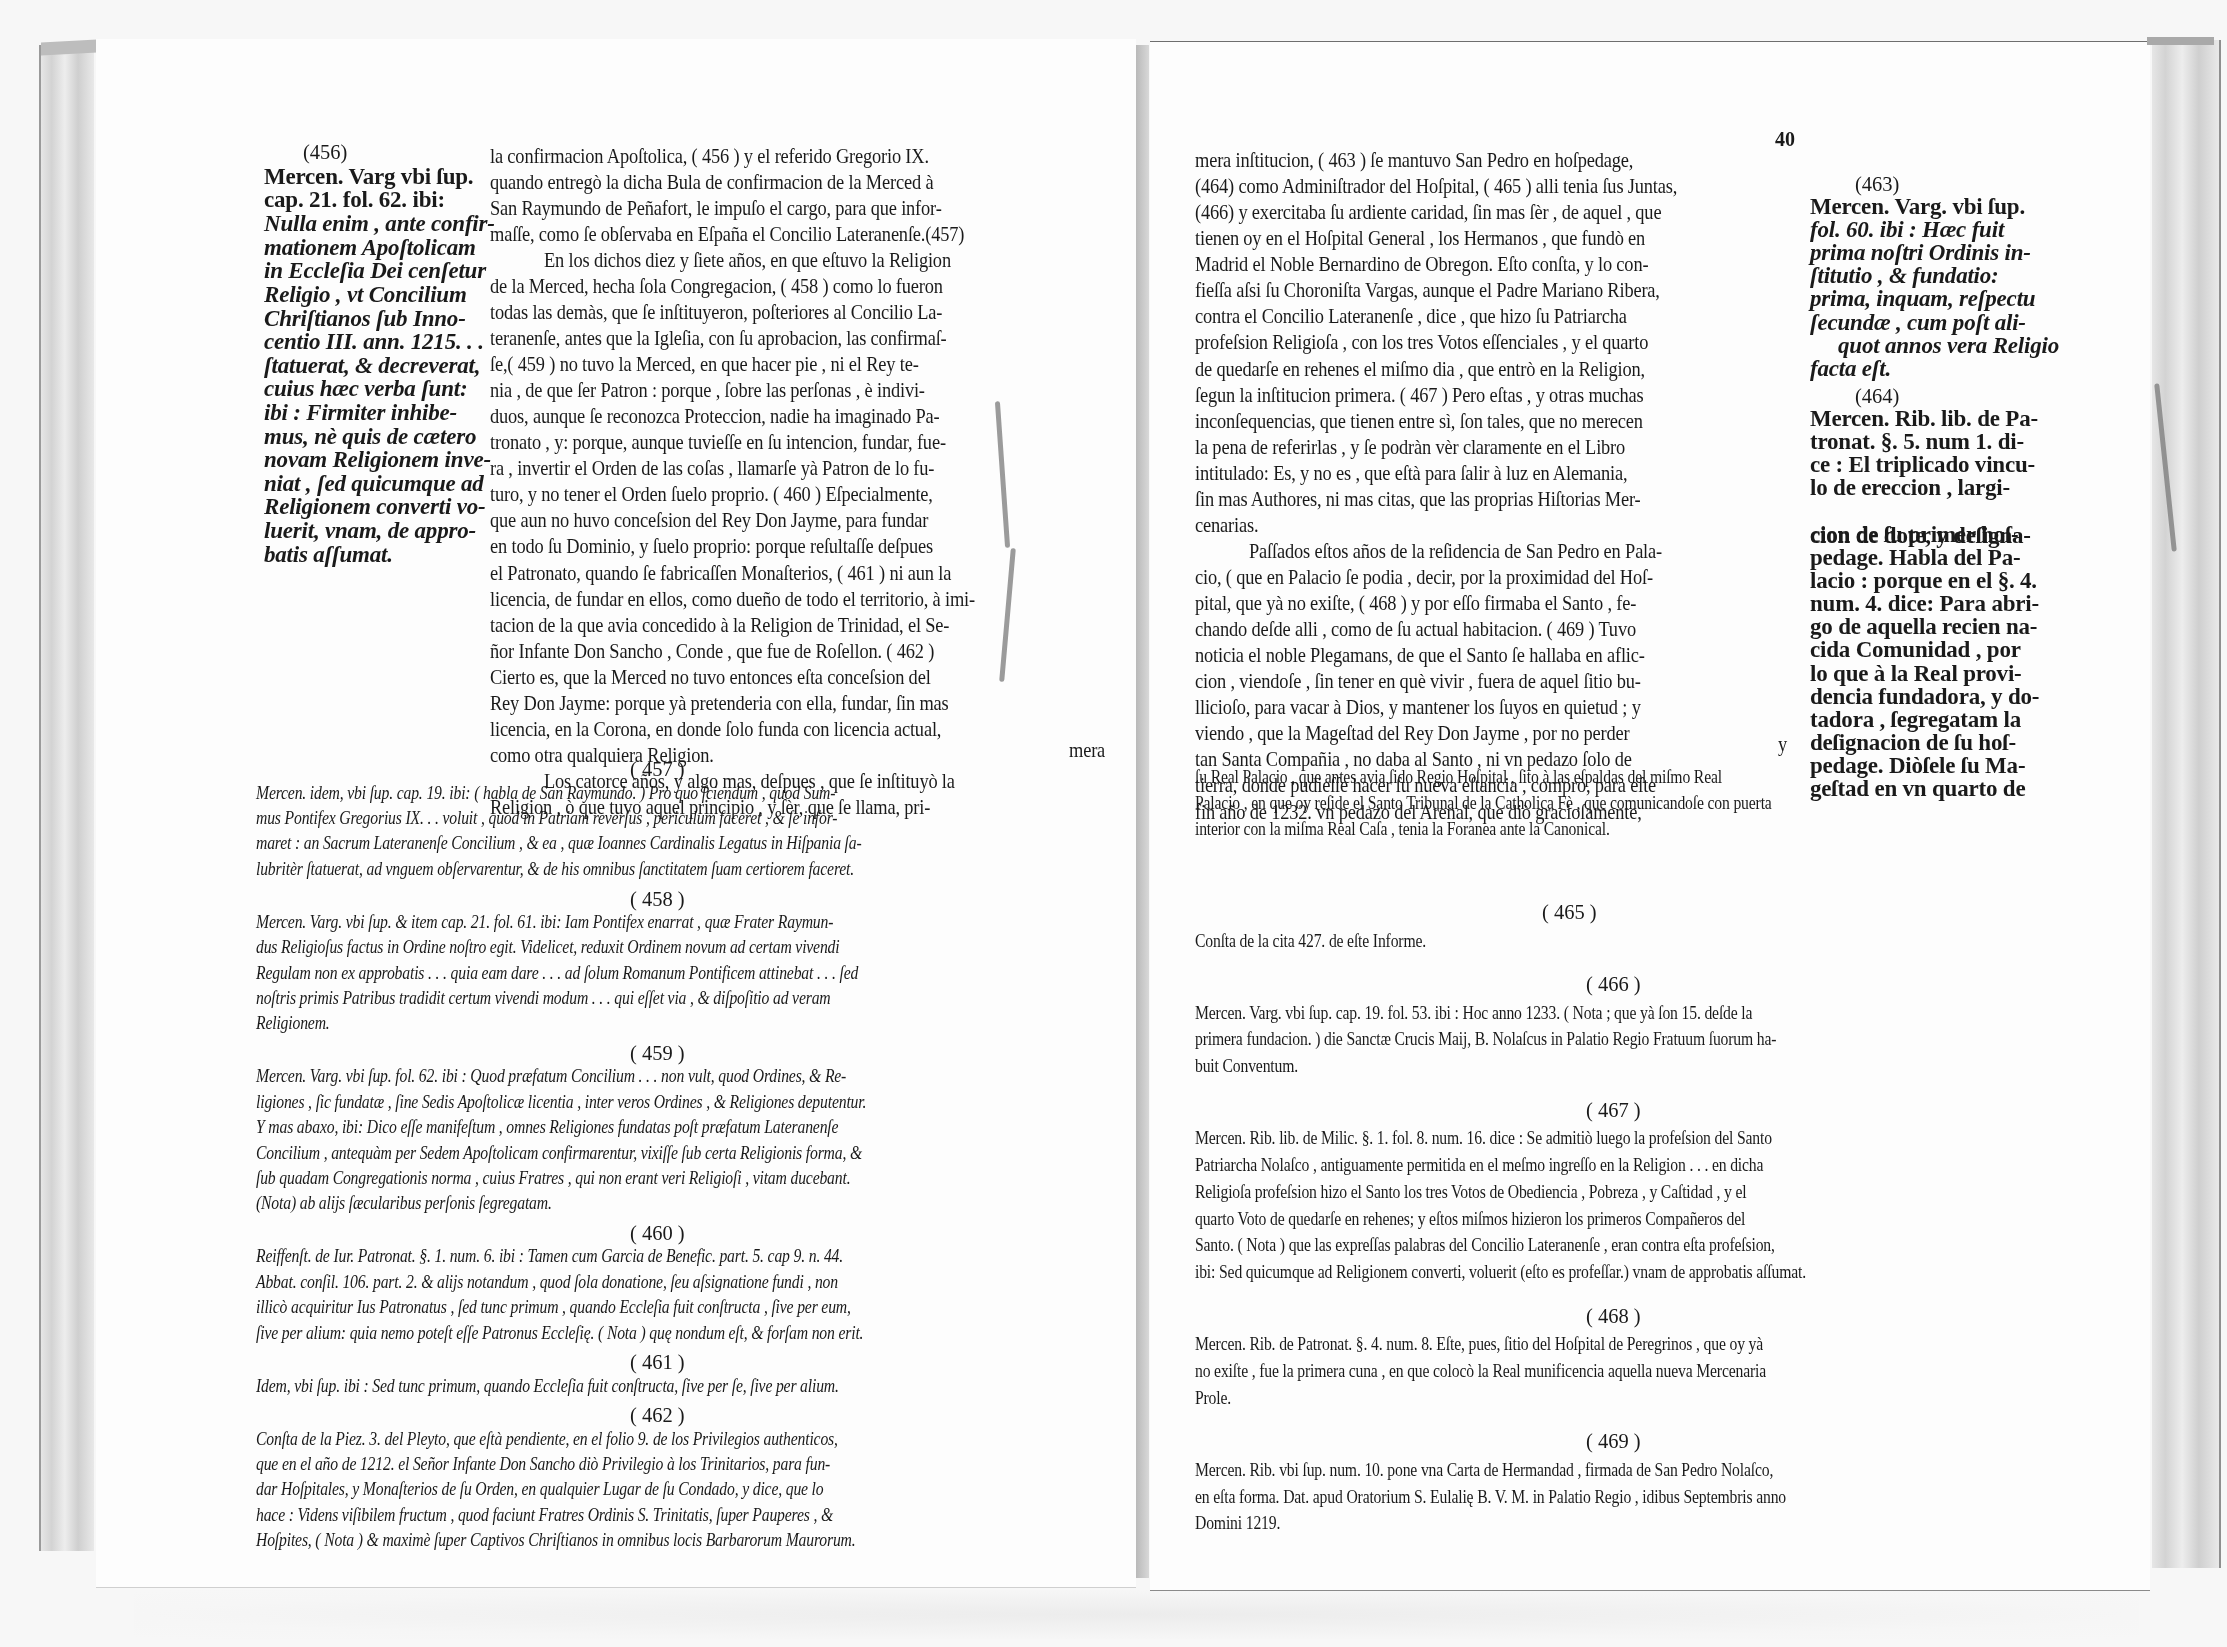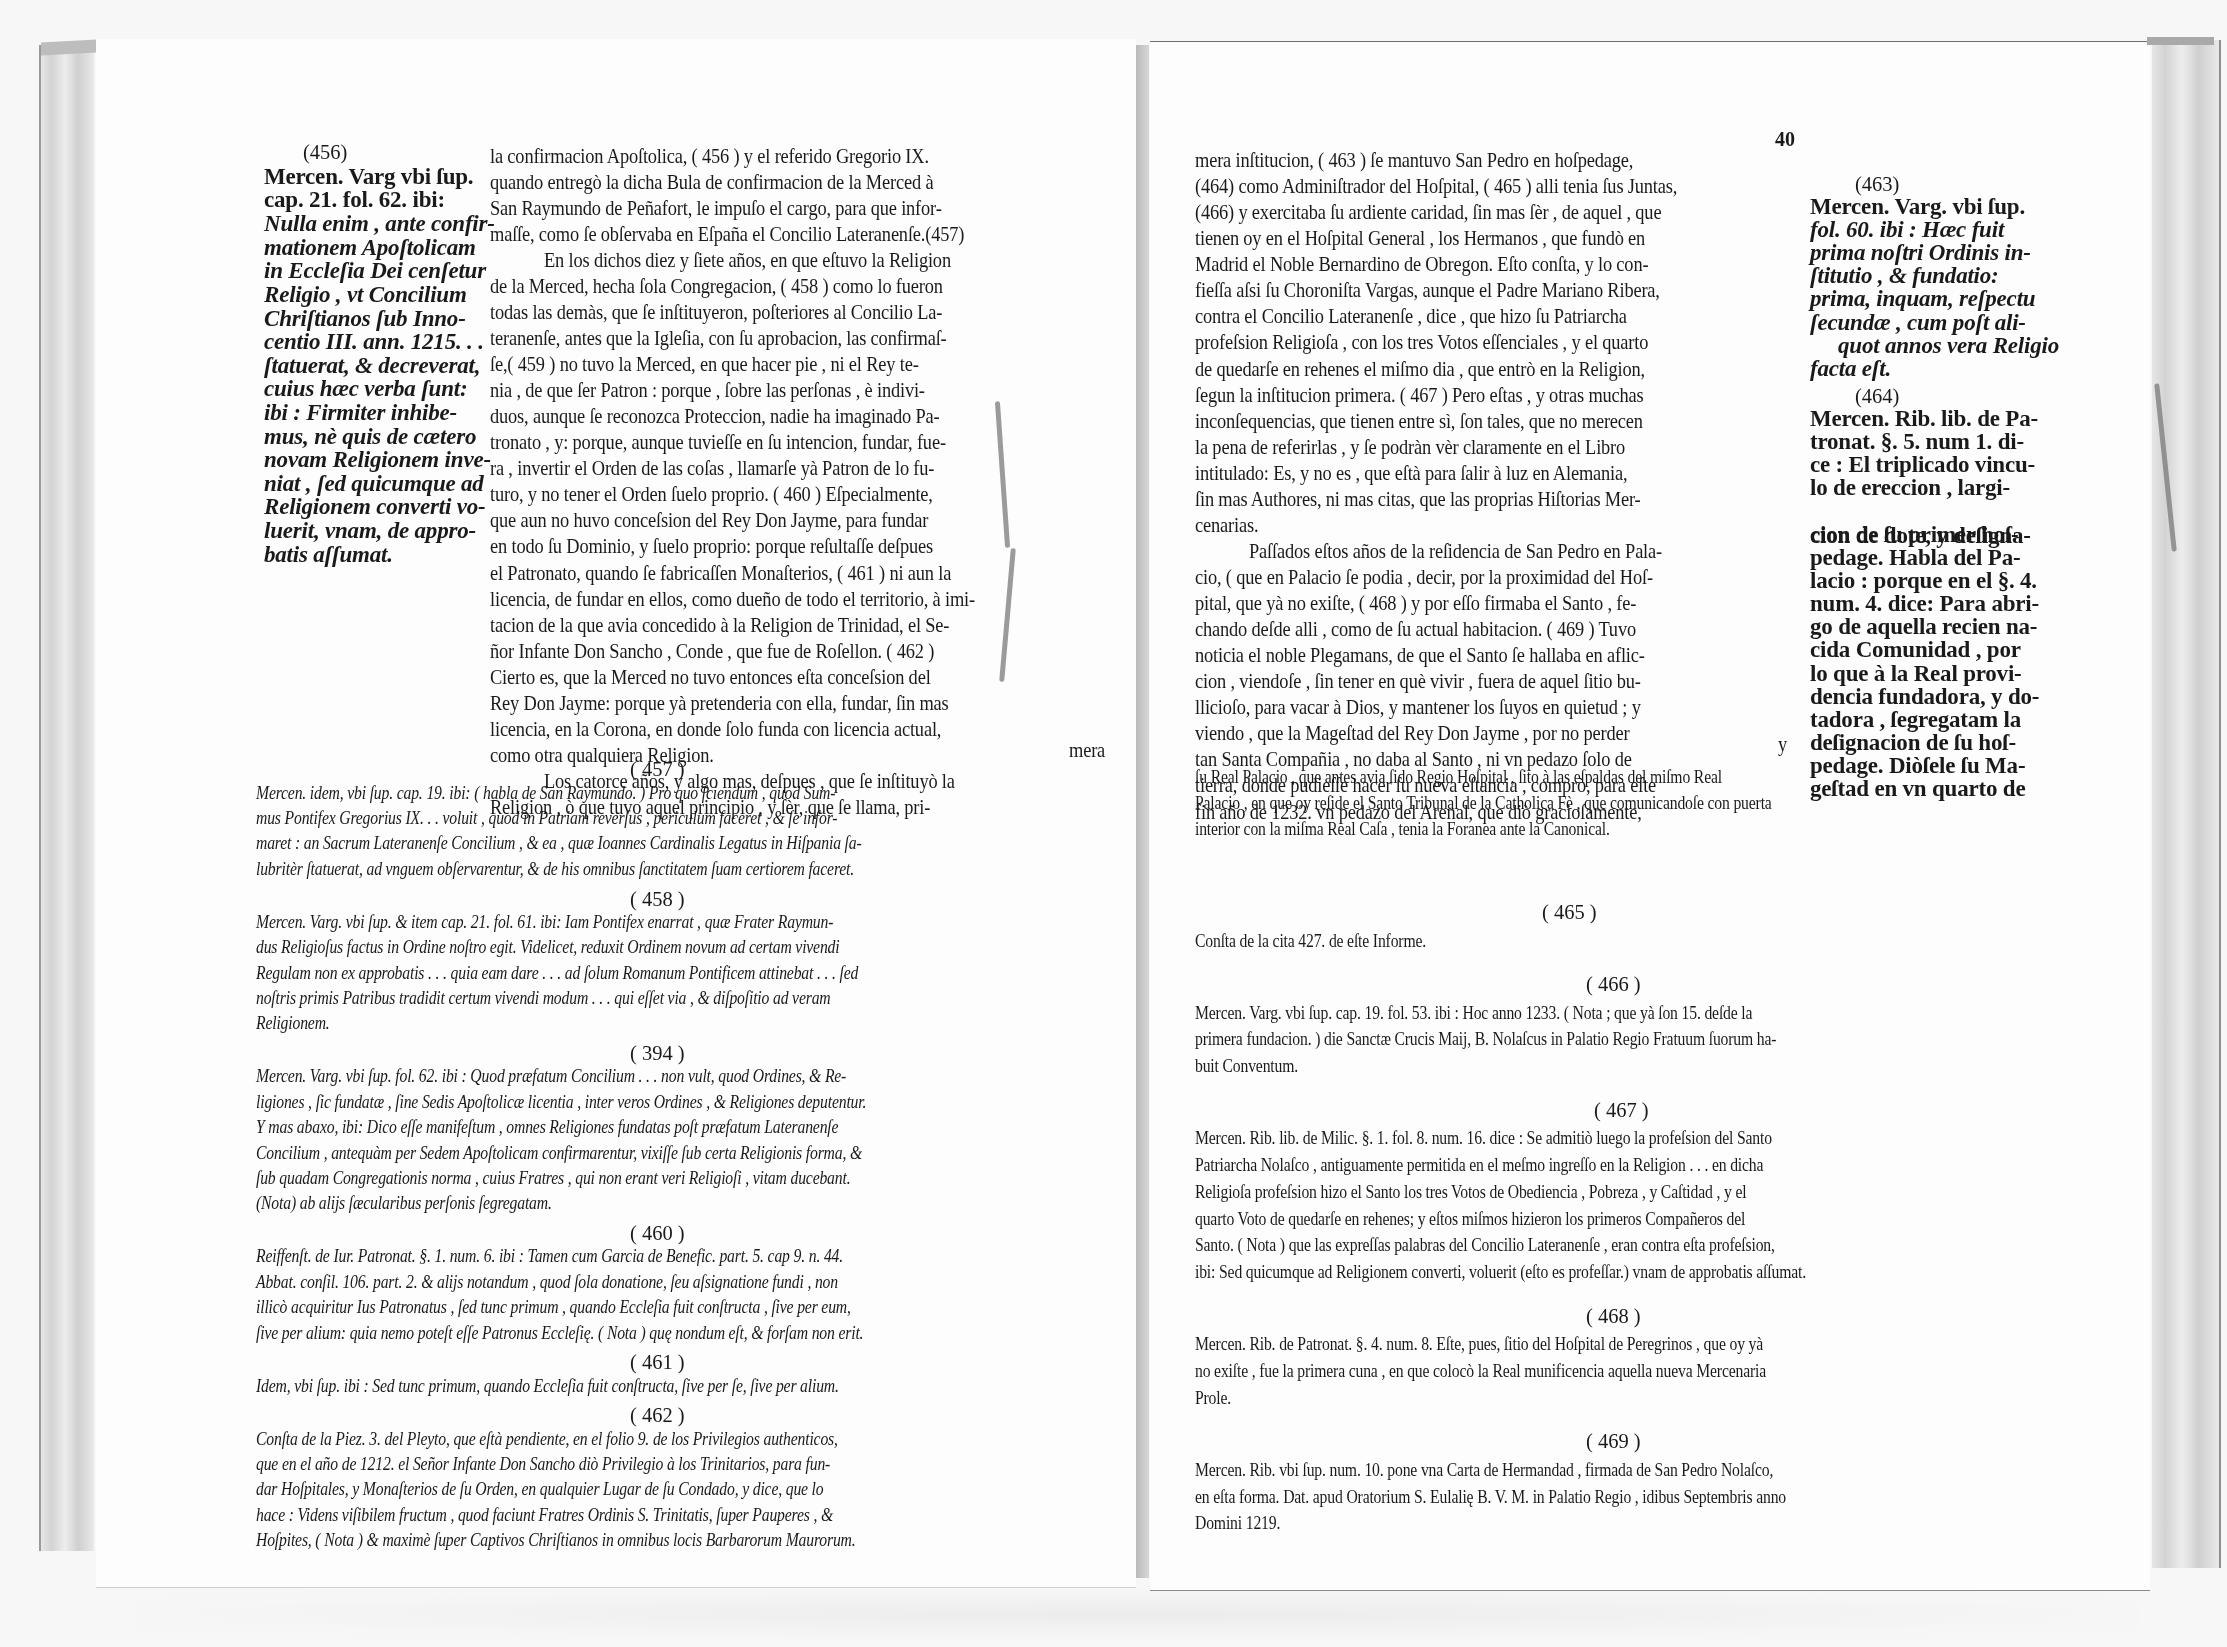--- a/index.html
+++ b/index.html
@@ -97,21 +97,21 @@
     <div class="line note" style="left: 256px; top: 780px; font-style: italic;">Mercen. idem, vbi ſup. cap. 19. ibi: ( habla de San Raymundo. ) Pro quo ſciendum , quod Sum-</div>
     <div class="line note" style="left: 256px; top: 805px; font-style: italic;">mus Pontifex Gregorius IX. . . voluit , quod in Patriam reverſus , periculum faceret , &amp; ſe infor-</div>
     <div class="line note" style="left: 256px; top: 830px; font-style: italic;">maret : an Sacrum Lateranenſe Concilium , &amp; ea , quæ Ioannes Cardinalis Legatus in Hiſpania ſa-</div>
     <div class="line note" style="left: 256px; top: 856px; font-style: italic;">lubritèr ſtatuerat, ad vnguem obſervarentur, &amp; de his omnibus ſanctitatem ſuam certiorem faceret.</div>
     <div class="num" style="left: 630px; top: 887px;">( 458 )</div>
     <div class="line note" style="left: 256px; top: 909px; font-style: italic;">Mercen. Varg. vbi ſup. &amp; item cap. 21. fol. 61. ibi: Iam Pontifex enarrat , quæ Frater Raymun-</div>
     <div class="line note" style="left: 256px; top: 934px; font-style: italic;">dus Religioſus factus in Ordine noſtro egit. Videlicet, reduxit Ordinem novum ad certam vivendi</div>
     <div class="line note" style="left: 256px; top: 960px; font-style: italic;">Regulam non ex approbatis . . . quia eam dare . . . ad ſolum Romanum Pontificem attinebat . . . ſed</div>
     <div class="line note" style="left: 256px; top: 985px; font-style: italic;">noſtris primis Patribus tradidit certum vivendi modum . . . qui eſſet via , &amp; diſpoſitio ad veram</div>
     <div class="line note" style="left: 256px; top: 1010px; font-style: italic;">Religionem.</div>
-    <div class="num" style="left: 630px; top: 1041px;">( 394 )</div>
+    <div class="num" style="left: 630px; top: 1041px;">( 459 )</div>
     <div class="line note" style="left: 256px; top: 1063px; font-style: italic;">Mercen. Varg. vbi ſup. fol. 62. ibi : Quod præfatum Concilium . . . non vult, quod Ordines, &amp; Re-</div>
     <div class="line note" style="left: 256px; top: 1089px; font-style: italic;">ligiones , ſic fundatæ , ſine Sedis Apoſtolicæ licentia , inter veros Ordines , &amp; Religiones deputentur.</div>
     <div class="line note" style="left: 256px; top: 1114px; font-style: italic;">Y mas abaxo, ibi: Dico eſſe manifeſtum , omnes Religiones fundatas poſt præfatum Lateranenſe</div>
     <div class="line note" style="left: 256px; top: 1140px; font-style: italic;">Concilium , antequàm per Sedem Apoſtolicam confirmarentur, vixiſſe ſub certa Religionis forma, &amp;</div>
     <div class="line note" style="left: 256px; top: 1165px; font-style: italic;">ſub quadam Congregationis norma , cuius Fratres , qui non erant veri Religioſi , vitam ducebant.</div>
     <div class="line note" style="left: 256px; top: 1190px; font-style: italic;">(Nota) ab alijs ſæcularibus perſonis ſegregatam.</div>
     <div class="num" style="left: 630px; top: 1221px;">( 460 )</div>
     <div class="line note" style="left: 256px; top: 1243px; font-style: italic;">Reiffenſt. de Iur. Patronat. §. 1. num. 6. ibi : Tamen cum Garcia de Benefic. part. 5. cap 9. n. 44.</div>
     <div class="line note" style="left: 256px; top: 1269px; font-style: italic;">Abbat. conſil. 106. part. 2. &amp; alijs notandum , quod ſola donatione, ſeu aſsignatione fundi , non</div>
     <div class="line note" style="left: 256px; top: 1294px; font-style: italic;">illicò acquiritur Ius Patronatus , ſed tunc primum , quando Eccleſia fuit conſtructa , ſive per eum,</div>
@@ -188,21 +188,21 @@
     <div class="line side" style="left: 1810px; top: 754px;">pedage. Diòſele ſu Ma-</div>
     <div class="line side" style="left: 1810px; top: 777px;">geſtad en vn quarto de</div>
   </div>
 <div id="rp-notes">
     <div class="num" style="left: 1542px; top: 900px;">( 465 )</div>
     <div class="line note" style="left: 1195px; top: 928px;">Conſta de la cita 427. de eſte Informe.</div>
     <div class="num" style="left: 1586px; top: 972px;">( 466 )</div>
     <div class="line note" style="left: 1195px; top: 1000px;">Mercen. Varg. vbi ſup. cap. 19. fol. 53. ibi : Hoc anno 1233. ( Nota ; que yà ſon 15. deſde la</div>
     <div class="line note" style="left: 1195px; top: 1026px;">primera fundacion. ) die Sanctæ Crucis Maij, B. Nolaſcus in Palatio Regio Fratuum ſuorum ha-</div>
     <div class="line note" style="left: 1195px; top: 1053px;">buit Conventum.</div>
-    <div class="num" style="left: 1586px; top: 1098px; margin-left: 8px;">( 467 )</div>
+    <div class="num" style="left: 1586px; top: 1098px;">( 467 )</div>
     <div class="line note" style="left: 1195px; top: 1125px;">Mercen. Rib. lib. de Milic. §. 1. fol. 8. num. 16. dice : Se admitiò luego la profeſsion del Santo</div>
     <div class="line note" style="left: 1195px; top: 1152px;">Patriarcha Nolaſco , antiguamente permitida en el meſmo ingreſſo en la Religion . . . en dicha</div>
     <div class="line note" style="left: 1195px; top: 1179px;">Religioſa profeſsion hizo el Santo los tres Votos de Obediencia , Pobreza , y Caſtidad , y el</div>
     <div class="line note" style="left: 1195px; top: 1206px;">quarto Voto de quedarſe en rehenes; y eſtos miſmos hizieron los primeros Compañeros del</div>
     <div class="line note" style="left: 1195px; top: 1232px;">Santo. ( Nota ) que las expreſſas palabras del Concilio Lateranenſe , eran contra eſta profeſsion,</div>
     <div class="line note" style="left: 1195px; top: 1259px;">ibi: Sed quicumque ad Religionem converti, voluerit (eſto es profeſſar.) vnam de approbatis aſſumat.</div>
     <div class="num" style="left: 1586px; top: 1304px;">( 468 )</div>
     <div class="line note" style="left: 1195px; top: 1331px;">Mercen. Rib. de Patronat. §. 4. num. 8. Eſte, pues, ſitio del Hoſpital de Peregrinos , que oy yà</div>
     <div class="line note" style="left: 1195px; top: 1358px;">no exiſte , fue la primera cuna , en que colocò la Real munificencia aquella nueva Mercenaria</div>
     <div class="line note" style="left: 1195px; top: 1385px;">Prole.</div>

